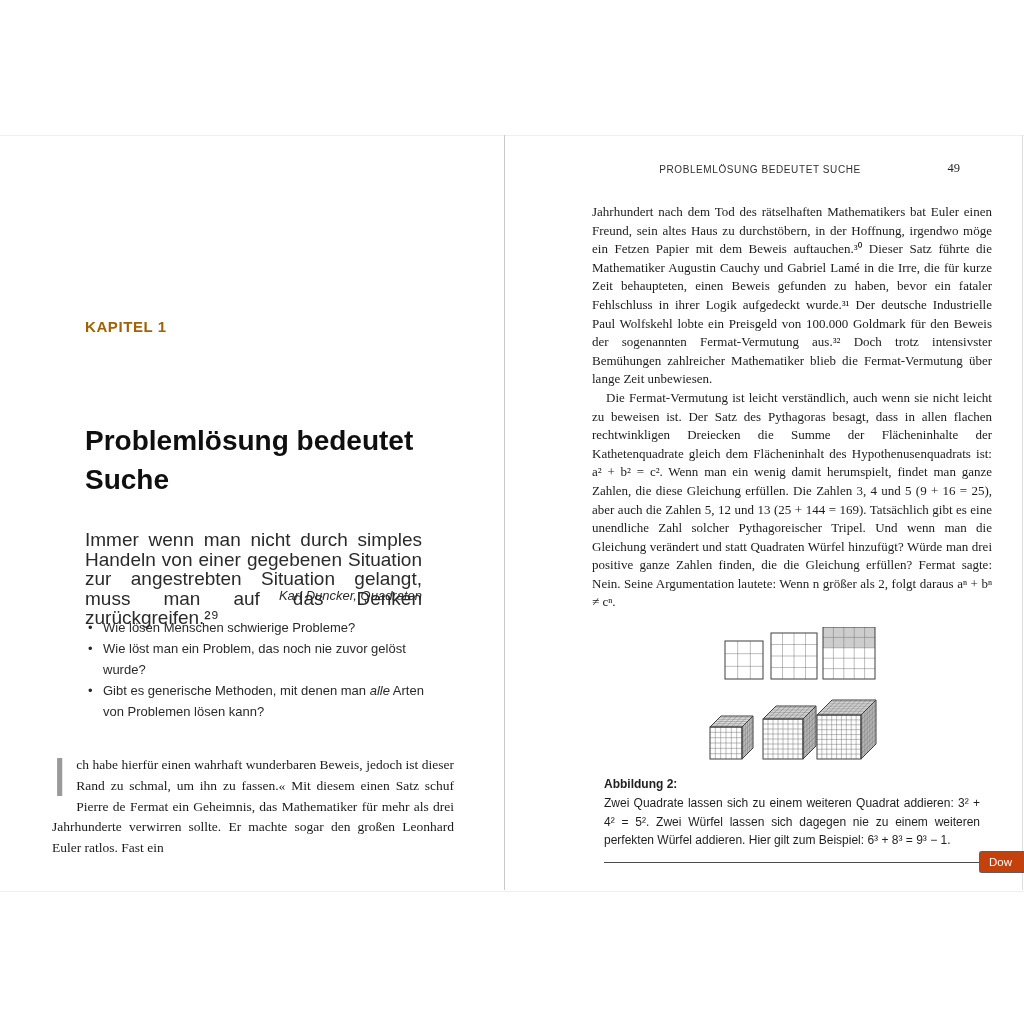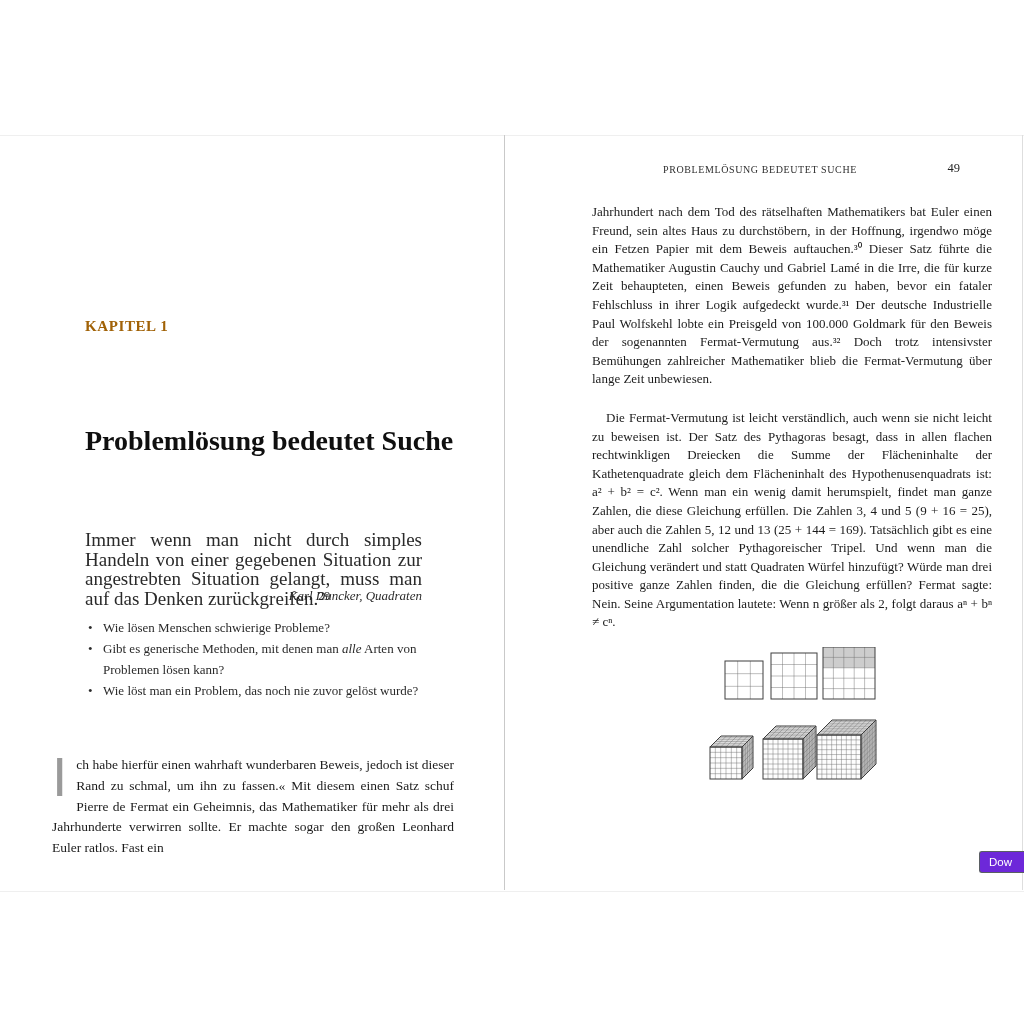--- a/index.html
+++ b/index.html
@@ -5,21 +5,21 @@
   html,body{margin:0;padding:0;}
   body{
     width:1024px;height:1024px;position:relative;overflow:hidden;
     background:#ffffff;font-family:"Liberation Sans",sans-serif;color:#1c1c1c;
   }
   .spread{position:absolute;left:0;top:135px;width:1024px;height:755px;background:#fff;
     border-top:1px solid #efefef;border-bottom:1px solid #efefef;}
   .divider{position:absolute;left:504px;top:135px;width:1px;height:755px;background:#c9c9c9;}
   .right-edge{position:absolute;left:1022px;top:135px;width:1px;height:755px;background:#dedede;}
 
-  .abs{position:absolute;font-family:Liberation Serif, serif;}
+  .abs{position:absolute;}
 
   
   .kicker{left:85px;top:318px;font-size:15px;font-weight:bold;color:#a16207;letter-spacing:.6px;}
   .title{left:85px;top:421px;width:370px;font-size:28px;line-height:39px;font-weight:bold;color:#0f0f0f;}
   .quote{left:85px;top:530px;width:337px;font-size:19px;line-height:19.5px;text-align:justify;color:#2a2a2a;}
   .attribution{left:85px;top:588px;width:337px;text-align:right;font-style:italic;font-size:13px;color:#2a2a2a;}
   .bullets{left:85px;top:617px;width:352px;font-size:13px;line-height:21px;color:#2a2a2a;
     list-style:none;margin:0;padding:0;}
   .bullets li{position:relative;padding-left:18px;}
   .bullets li::before{content:"\2022";position:absolute;left:3px;color:#2a2a2a;}
@@ -30,21 +30,21 @@
     height:42px;color:#9a9a9a;margin:2px 9px 0 0;}
 
   
   .running-head{left:560px;top:164px;width:400px;text-align:center;font-size:10px;
     letter-spacing:.6px;color:#2f2f2f;}
   .page-number{left:925px;top:161px;width:35px;text-align:right;
     font-family:"Liberation Serif",serif;font-size:12.5px;color:#1f1f1f;}
   .right-flow{left:592px;top:203px;width:400px;font-family:"Liberation Serif",serif;
     font-size:13px;line-height:18.6px;text-align:justify;color:#1b1b1b;}
   .right-flow p{margin:0;}
-  .right-flow p.indent{text-indent:14px;margin-top:20px;}
+  .right-flow p.indent{text-indent:14px;}
   .figure{display:block;margin:15px auto 12px;}
   .caption{margin-left:12px;width:376px;font-family:"Liberation Sans",sans-serif;
     font-size:12px;line-height:18.8px;text-align:justify;color:#1e1e1e;
     border-bottom:1px solid #4a4a4a;padding-bottom:12px;}
   .caption-label{display:block;font-weight:bold;}
 
   
   .download-btn{position:absolute;right:0;top:851px;height:22px;display:flex;align-items:center;
     background:#41464a;color:#ffffff;font-size:11.5px;padding:0 12px 0 9px;
     border:1px solid #5a5f63;border-right:none;border-radius:3px 0 0 3px;cursor:pointer;}
@@ -58,22 +58,22 @@
 
 <div>
   <div class="abs kicker">KAPITEL 1</div>
   <h1 class="abs title" style="margin:0;">Problemlösung bedeutet Suche</h1>
 
   <div class="abs quote">Immer wenn man nicht durch simples Handeln von einer gegebenen Situation zur angestrebten Situation gelangt, muss man auf das Denken zurückgreifen.²⁹</div>
   <div class="abs attribution">Karl Duncker, Quadraten</div>
 
   <ul class="abs bullets">
     <li><span>Wie lösen Menschen schwierige Probleme?</span><span class="em"></span><span></span></li>
+    <li><span>Wie löst man ein Problem, das noch nie zuvor gelöst wurde?</span><span class="em"></span><span></span></li>
     <li><span>Gibt es generische Methoden, mit denen man </span><span class="em">alle</span><span> Arten von Problemen lösen kann?</span></li>
-    <li><span>Wie löst man ein Problem, das noch nie zuvor gelöst wurde?</span><span class="em"></span><span></span></li>
   </ul>
 
   <div class="abs left-para">
     <span class="dropcap">I</span><span>ch habe hierfür einen wahrhaft wunderbaren Beweis, jedoch ist dieser Rand zu schmal, um ihn zu fassen.« Mit diesem einen Satz schuf Pierre de Fermat ein Geheimnis, das Mathematiker für mehr als drei Jahrhunderte verwirren sollte. Er machte sogar den großen Leonhard Euler ratlos. Fast ein</span>
   </div>
 </div>
 
 <div>
   <div class="abs running-head">PROBLEMLÖSUNG BEDEUTET SUCHE</div>
   <div class="abs page-number">49</div>
@@ -238,16 +238,19 @@
         <line x1="114" y1="127.11111111111111" x2="158" y2="127.11111111111111" stroke="#6e6e6e" stroke-width="0.45"></line>
         <line x1="127.33333333333333" y1="74.66666666666667" x2="171.33333333333334" y2="74.66666666666667" stroke="#6e6e6e" stroke-width="0.45"></line>
         <line x1="153.11111111111111" y1="88" x2="168.11111111111111" y2="73" stroke="#6e6e6e" stroke-width="0.45"></line>
         <line x1="171.33333333333334" y1="74.66666666666667" x2="171.33333333333334" y2="118.66666666666667" stroke="#6e6e6e" stroke-width="0.45"></line>
         <line x1="158" y1="127.11111111111111" x2="173" y2="112.11111111111111" stroke="#6e6e6e" stroke-width="0.45"></line>
         <polygon points="114,88 129,73 173,73 158,88" fill="none" stroke="#3f3f3f" stroke-width="1"></polygon>
         <polygon points="158,88 173,73 173,117 158,132" fill="none" stroke="#3f3f3f" stroke-width="1"></polygon>
         <rect x="114" y="88" width="44" height="44" fill="none" stroke="#3f3f3f" stroke-width="1"></rect>
       </svg>
 
+    <div class="caption">
+      <span class="caption-label">Abbildung 2:</span><span>Zwei Quadrate lassen sich zu einem weiteren Quadrat addieren: 3² + 4² = 5². Zwei Würfel lassen sich dagegen nie zu einem weiteren perfekten Würfel addieren. Hier gilt zum Beispiel: 6³ + 8³ = 9³ − 1.</span>
+    </div>
   </div>
 </div>
 
-<button class="download-btn" style="background: #6d28d9;">Dow</button>
+<button class="download-btn" style="background: #c2410c;">Dow</button>
 
 </body></html>

